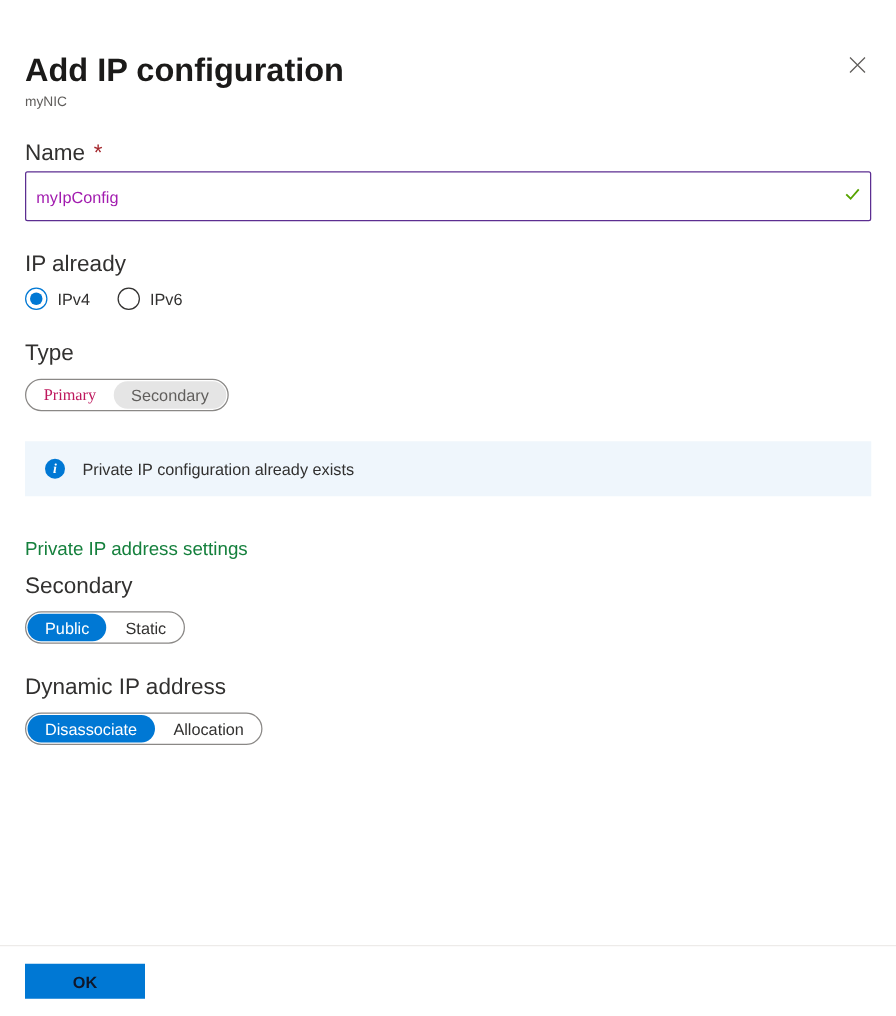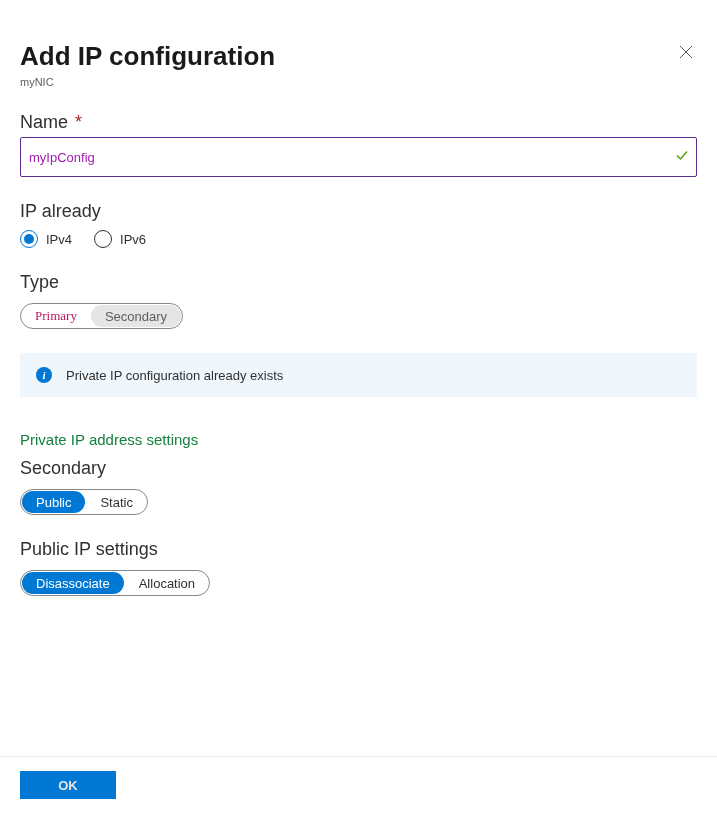--- a/index.html
+++ b/index.html
@@ -82,21 +82,21 @@
       font-family: Georgia, serif; font-style: italic; font-size: 11px; flex-shrink: 0;
     }
     .section-title { font-size: 15px; color: #15803d; margin-top: 34px; margin-bottom: 2px; }
     .sub-field { margin-top: 10px; }
     .footer {
       border-top: 1px solid #edebe9;
       padding: 14px 20px;
     }
     .ok-btn {
       background: #0078d4;
-      color: #e5e5e5;
+      color: #0f172a;
       border: none;
       font-size: 13px;
       font-weight: 600;
       padding: 6px 34px;
       cursor: pointer;
       min-width: 96px;
       height: 28px;
     }
   </style>
 </head>
@@ -163,21 +163,21 @@
 
   <div class="sub-field">
     <div class="field-label">Secondary</div>
     <div class="pill-group">
       <span class="pill selected-blue">Public</span>
       <span class="pill plain">Static</span>
     </div>
   </div>
 
   <div class="field">
-    <div class="field-label">Public IP settings</div>
+    <div class="field-label">Dynamic IP address</div>
     <div class="pill-group">
       <span class="pill selected-blue">Disassociate</span>
       <span class="pill plain">Allocation</span>
     </div>
   </div>
 </div>
 
 <div class="footer">
   <button class="ok-btn">OK</button>
 </div>

